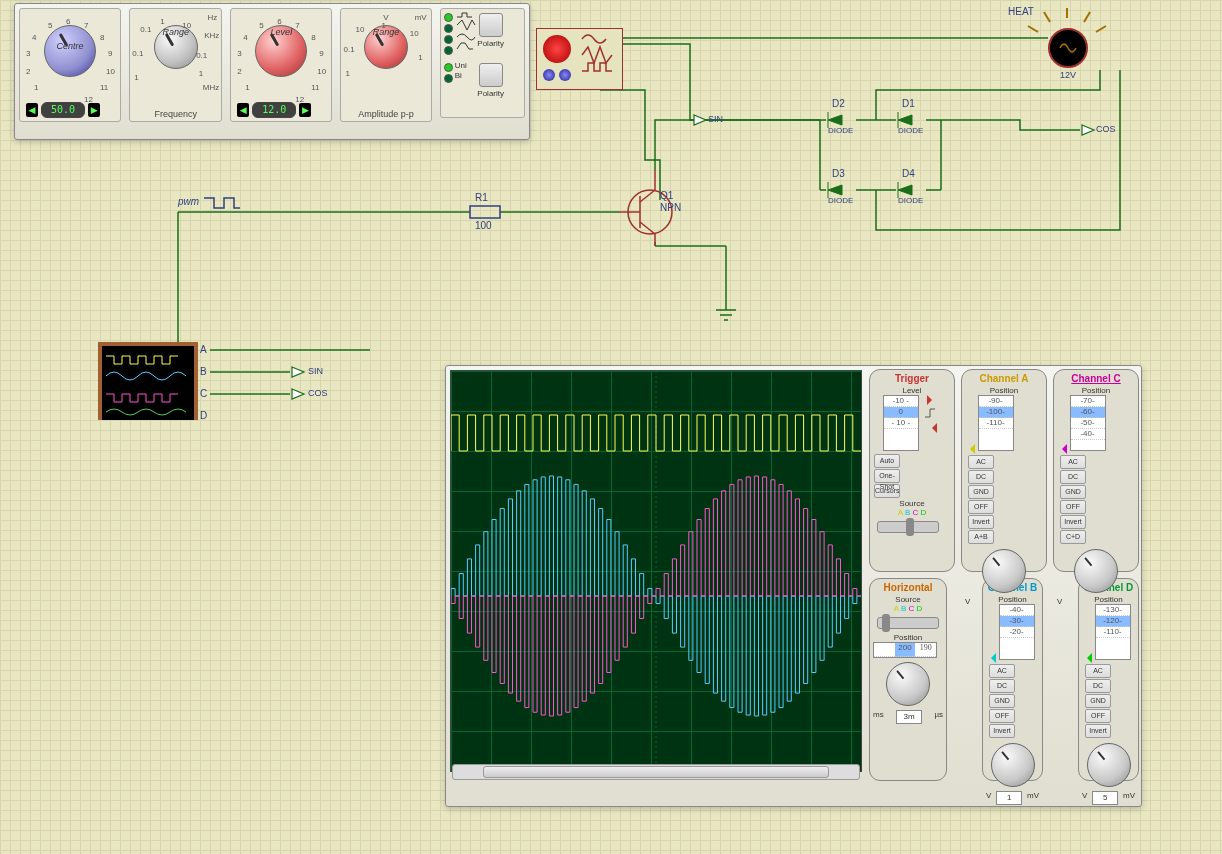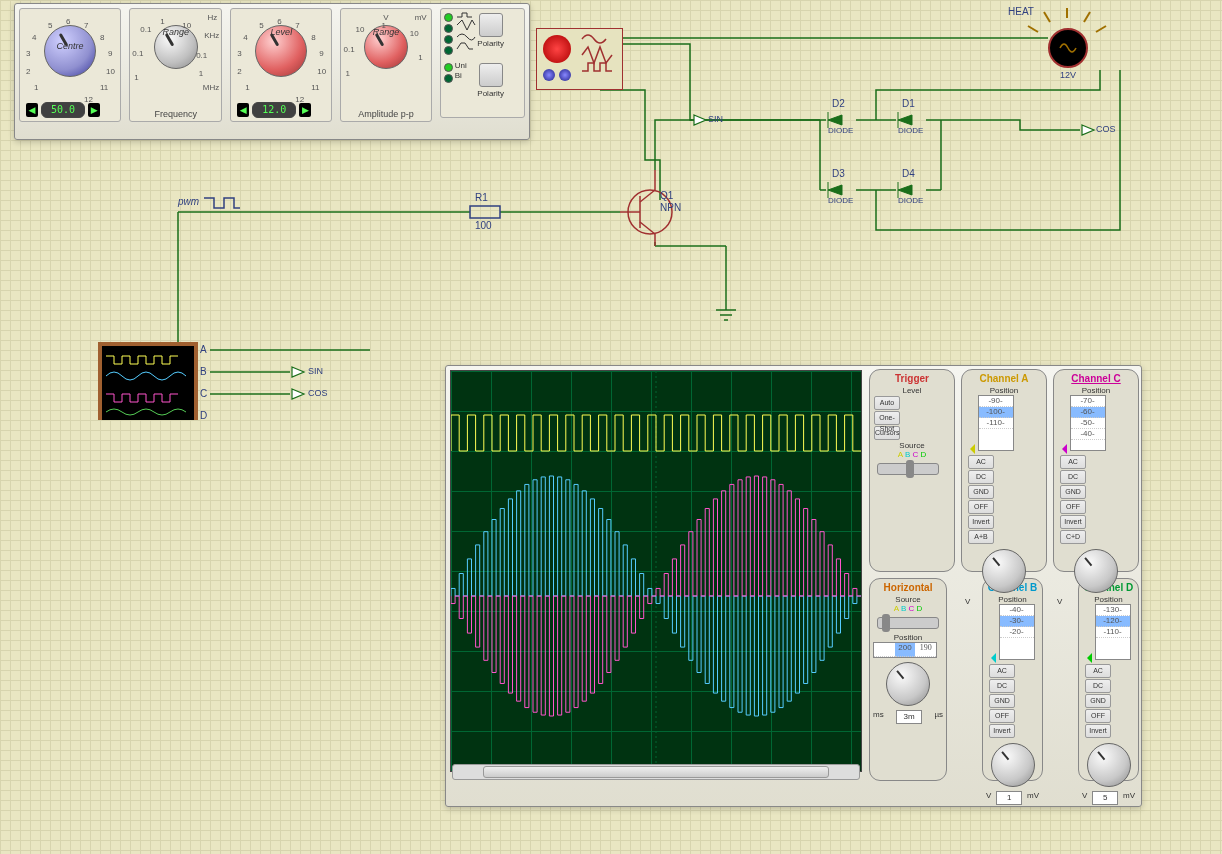--- a/index.html
+++ b/index.html
@@ -408,20 +408,34 @@
       <div class="scrollbar">
         <div class="sthumb"></div>
       </div>
     </div>
     <div style="width:276px;">
       <div style="display:flex;">
 
         <div class="scopepanel">
           <div class="title red">Trigger</div>
           <div style="text-align:center;font-size:8px;">Level</div>
+          <div style="text-align:center;">
+            <div class="scroller">
+              <div>-10 -</div>
+              <div style="background:#8bf;">0</div>
+              <div>- 10 -</div>
+            </div>
+            <div class="btncol">
+              <span class="arrowind" style="border-left-color:#c33;"></span><br>
+              <svg width="18" height="14">
+                  <path d="M2 10 h5 v-8 h5" stroke="#555" fill="none"></path>
+                </svg><br>
+              <span class="arrowind" style="border-right-color:#c33;"></span>
+            </div>
+          </div>
           <div class="tinybtn">Auto</div>
           <div class="tinybtn">One-Shot</div>
           <div class="tinybtn">Cursors</div>
           <div style="text-align:center;font-size:8px;">Source</div>
           <div style="text-align:center;font-size:8px;">
             <span style="color:#cc0;">A</span>
             <span style="color:#0cc;">B</span>
             <span style="color:#c0c;">C</span>
             <span style="color:#0c0;">D</span>
           </div>

